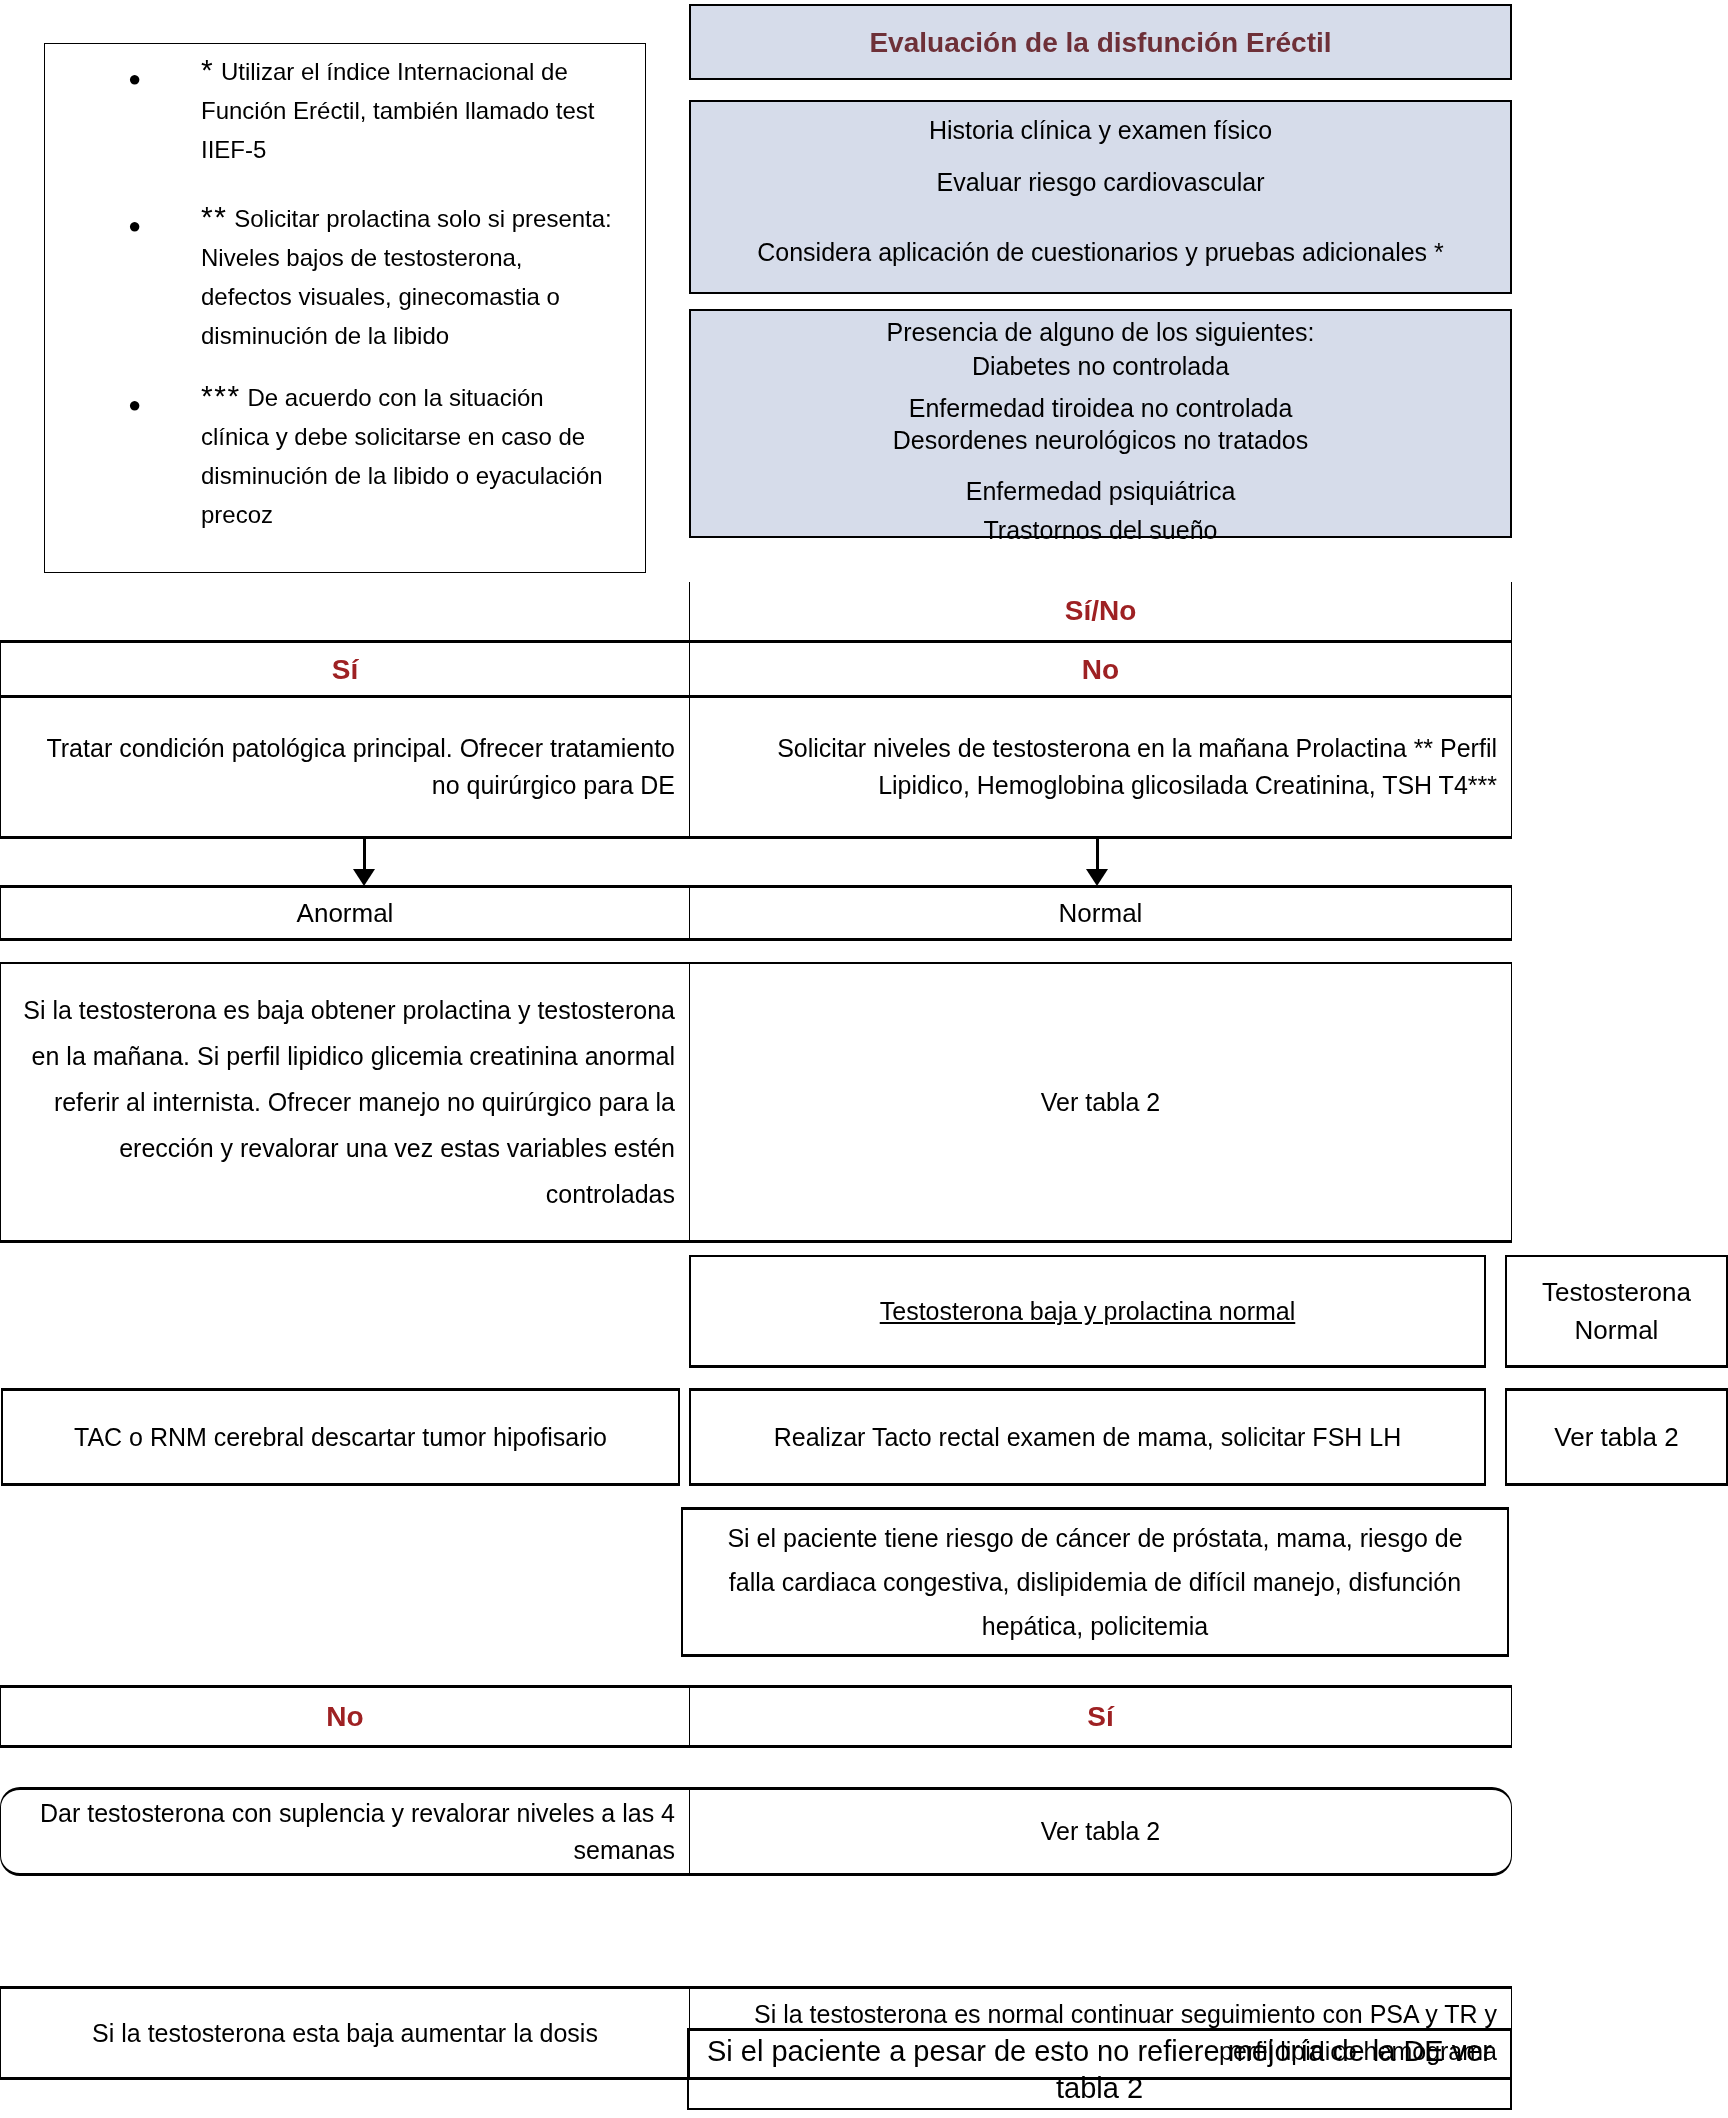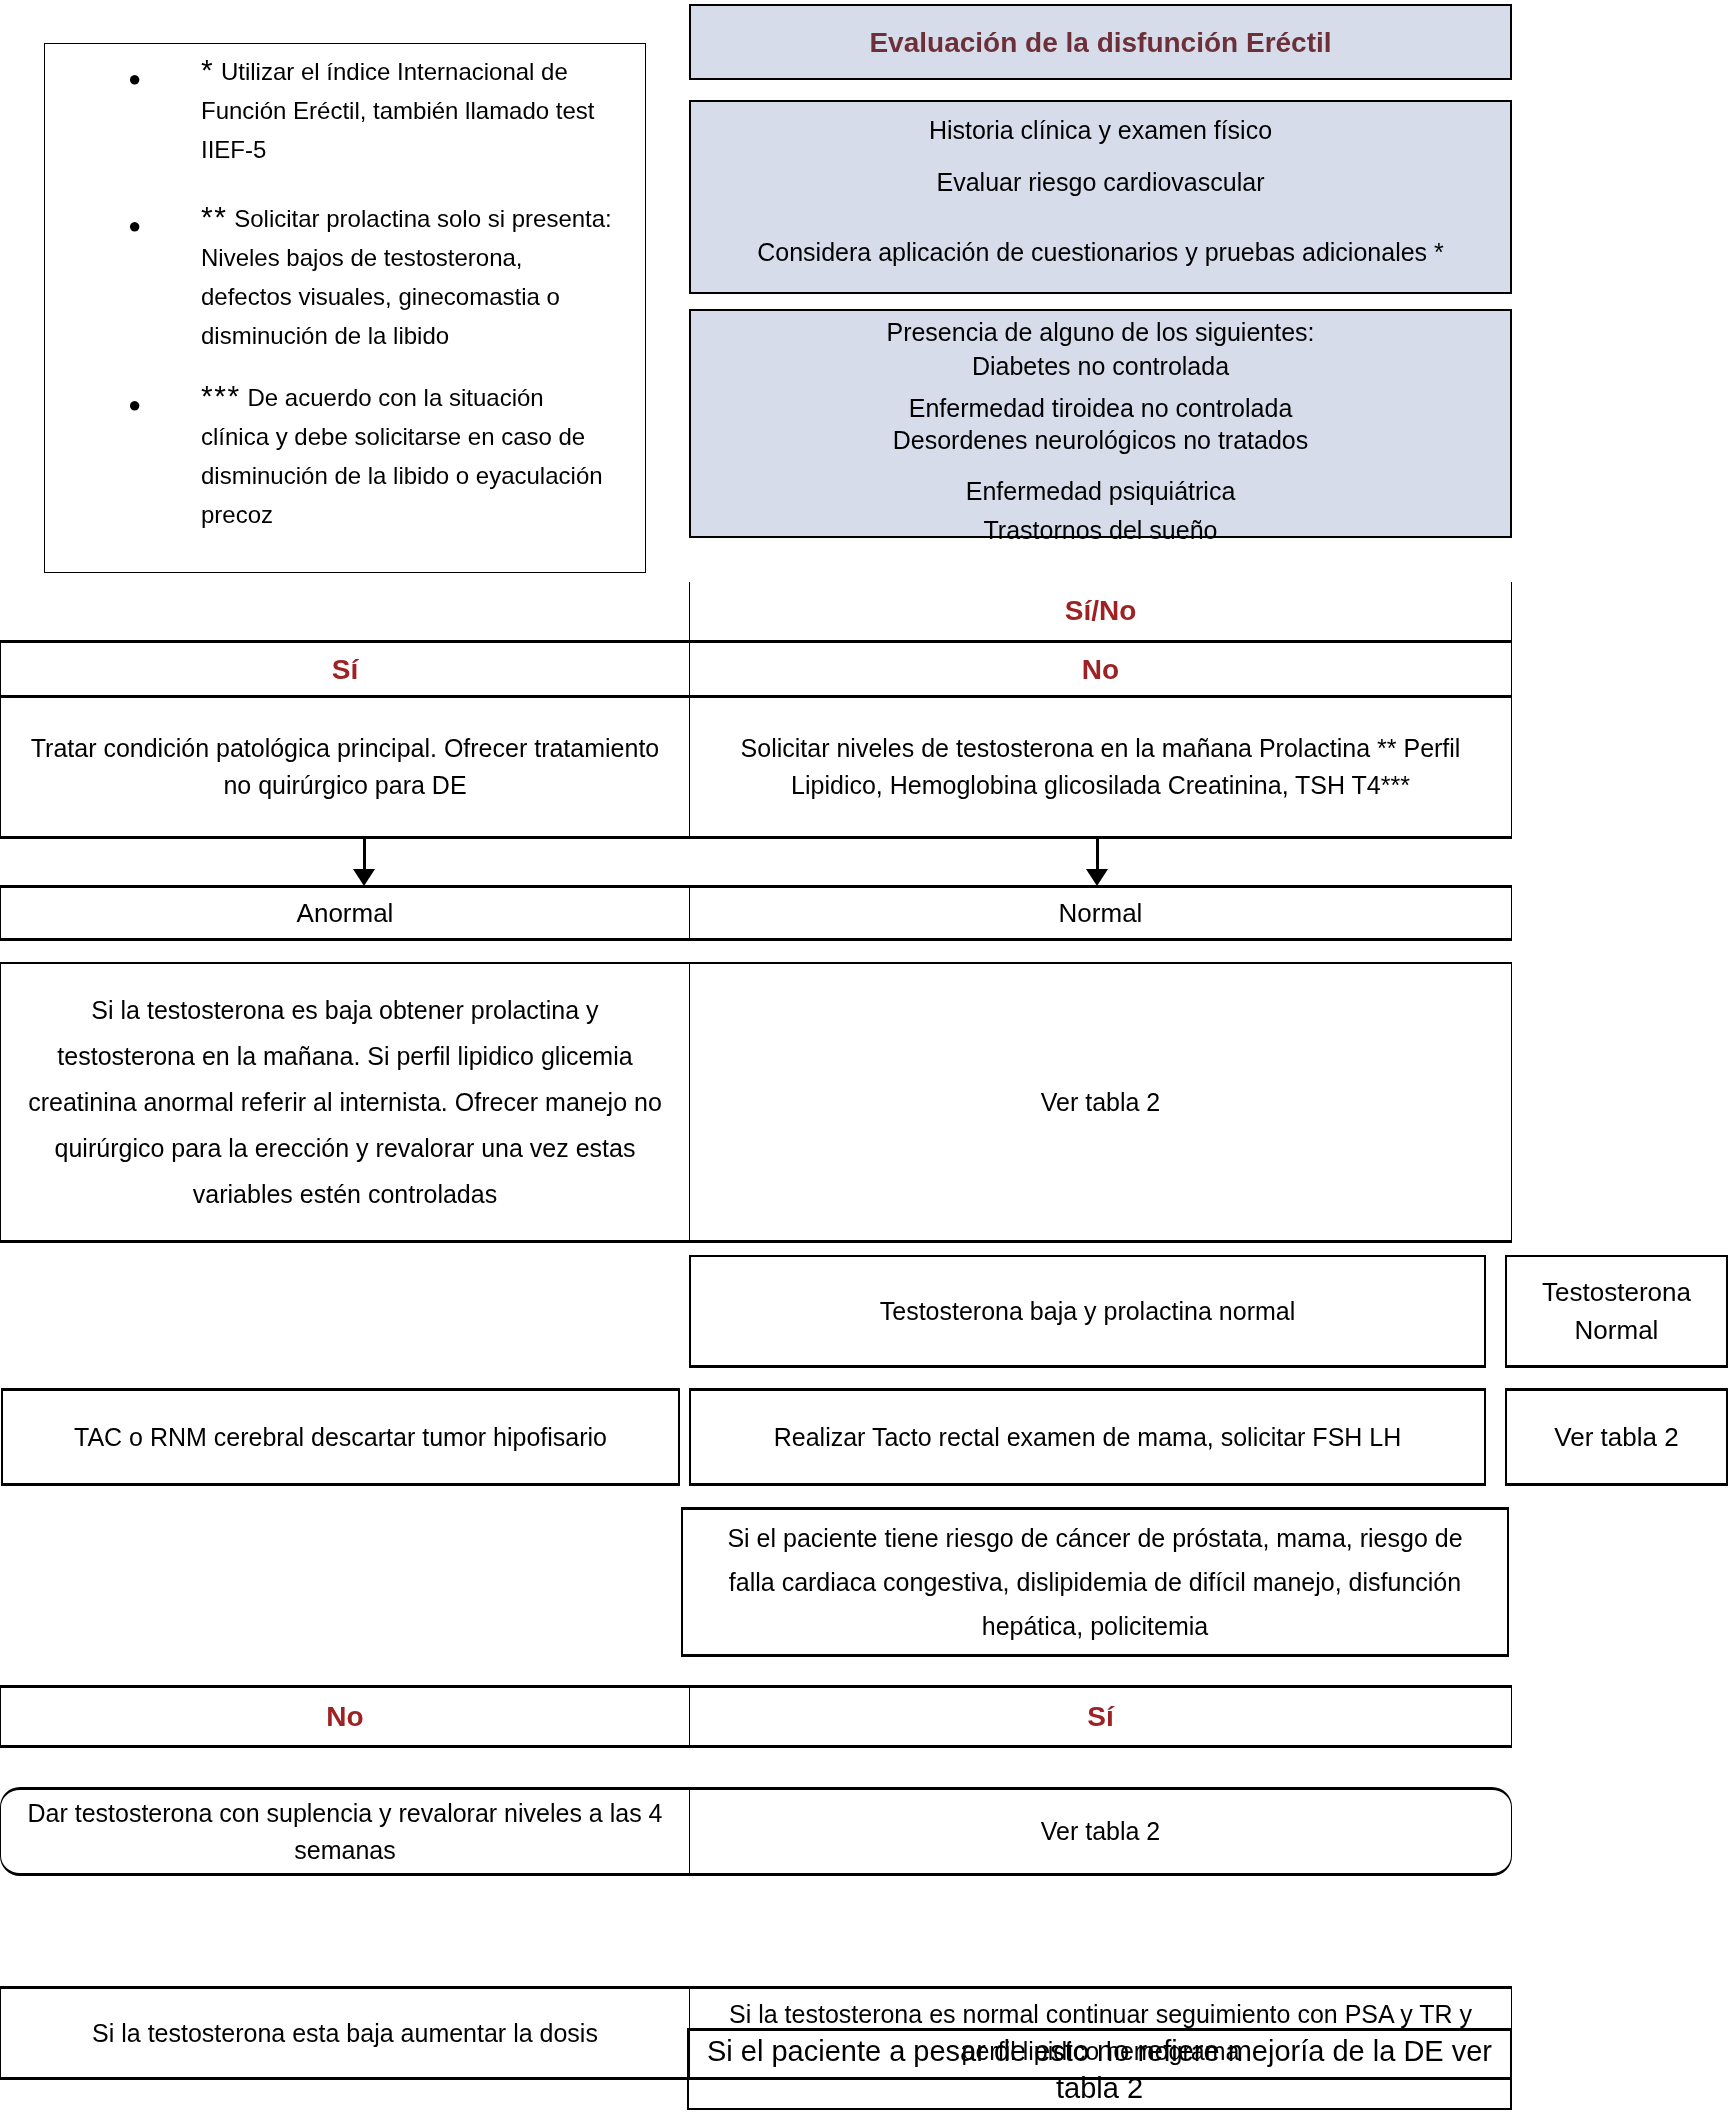--- a/index.html
+++ b/index.html
@@ -62,22 +62,22 @@
   }
   .red-bold { color: var(--red); font-weight: bold; font-size: 28px; }
 
   .row {
     left: 0; width: 1512px;
     border: 1.6px solid var(--ink);
     display: flex;
   }
   .row .cell {
     display: flex; align-items: center; justify-content: center;
-    text-align: center; font-size: 25px; line-height: 37px;
-    box-sizing: border-box; padding: 0 26px;
+    text-align: right; font-size: 25px; line-height: 37px;
+    box-sizing: border-box; padding: 0 14px;
   }
   .row .cell-l { width: 689px; border-right: 1.6px solid var(--ink); }
   .row .cell-r { flex: 1; }
 
   .header-row { top: 640px; height: 58px; border-top-width: 3.6px; border-bottom-width: 3.1px; }
   .action-row { top: 698px; height: 141px; border-top-width: 0; border-bottom-width: 3.6px; }
   .anormal-row { top: 885px; height: 56px; border-top-width: 3.6px; border-bottom-width: 3.6px; }
   .anormal-row .cell { font-size: 26px; }
   .long-row { top: 962px; height: 281px; border-top-width: 2.6px; border-bottom-width: 3.6px; }
   .long-row .cell { line-height: 46px; }
@@ -99,21 +99,21 @@
   .arrow-head.right { left: 1086px; top: 869px; }
 
   
   .tbox {
     border: 2.1px solid var(--ink);
     display: flex; align-items: center; justify-content: center;
     text-align: center; font-size: 25px; line-height: 38px;
     padding: 0 13px;
   }
   .t-left  { left: 1px;    top: 1274px; width: 679px; height: 89px; border-top-width: 3.1px; border-bottom-width: 3.1px; }
-  .t-mid   { left: 689px; top: 1255px; width: 797px; height: 113px; border-bottom-width: 3.1px; }
+  .t-mid   { left: 689px; top: 1255px; width: 797px; height: 113px; border-bottom-width: 3.1px; text-decoration: underline; }
   .t-right { left: 1505px; top: 1255px; width: 223px;  height: 113px; border-bottom-width: 3.1px; font-size: 26px; }
   .t2-left  { left: 1px;    top: 1388px; width: 679px; height: 98px; border-top-width: 3.6px; border-bottom-width: 3.1px; }
   .t2-mid   { left: 689px; top: 1388px; width: 797px; height: 98px; border-top-width: 3.6px; border-bottom-width: 3.1px; }
   .t2-right { left: 1505px; top: 1388px; width: 223px;  height: 98px; border-top-width: 3.6px; border-bottom-width: 3.1px; font-size: 26px; }
 
   .risk-box {
     left: 681px; top: 1507px; width: 828px; height: 150px;
     border: 2.1px solid var(--ink); border-top-width: 3.1px; border-bottom-width: 3.6px;
     display: flex; align-items: center; justify-content: center;
     text-align: center; font-size: 25px; line-height: 44px; padding: 0 21px;

